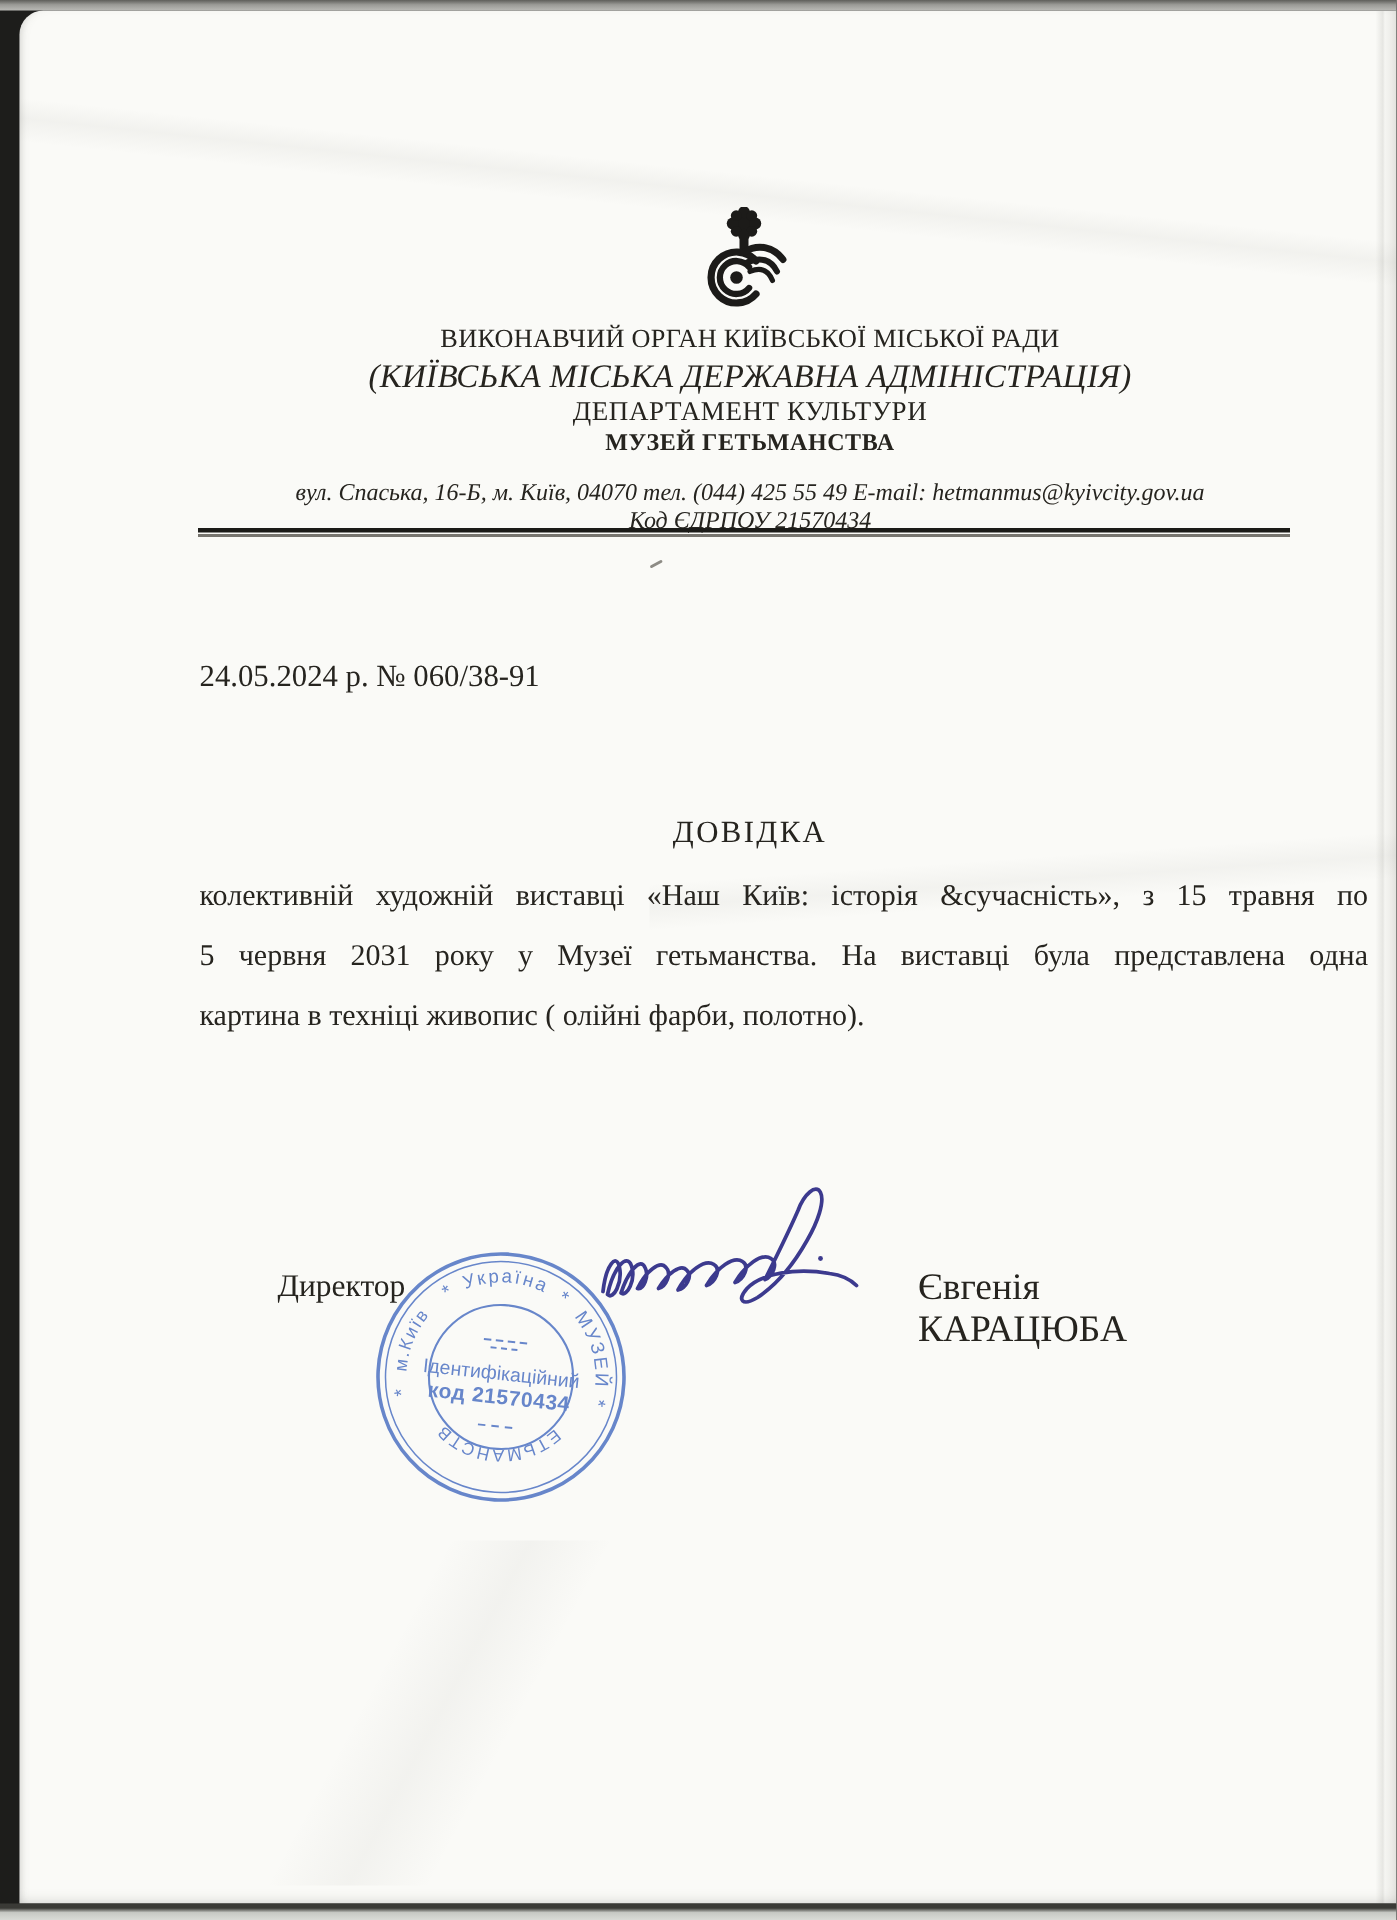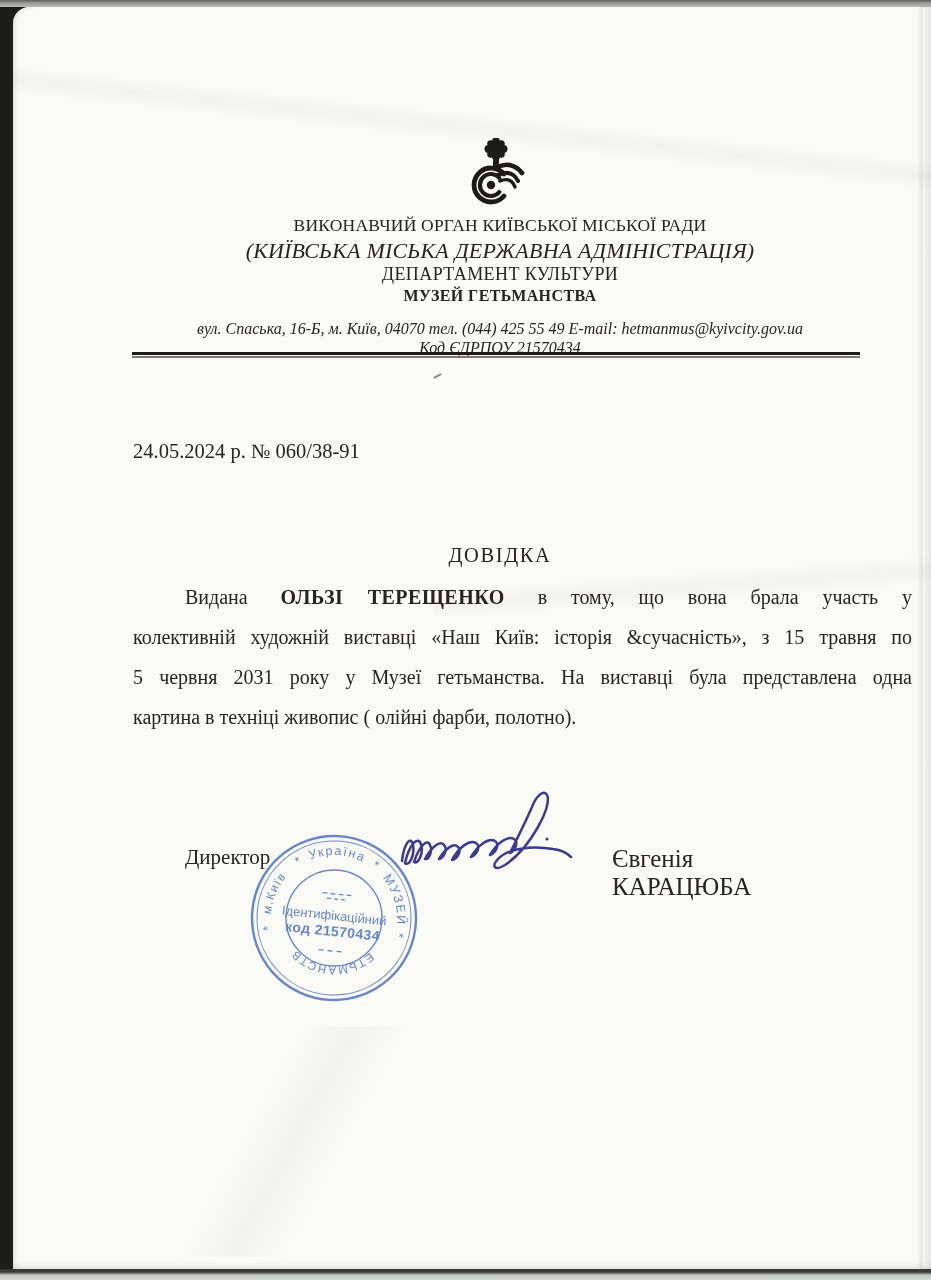--- a/index.html
+++ b/index.html
@@ -99,21 +99,20 @@
     <div class="hdr addr"><span>вул. Спаська, 16-Б, м. Київ, 04070 тел. (044) 425 55 49 E-mail: </span><span class="email">hetmanmus@kyivcity.gov.ua</span></div>
     <div class="hdr code">Код ЄДРПОУ 21570434</div>
     <div class="rule"></div>
     <div class="speck"></div>
 
     <div class="dateline">24.05.2024 р. № 060/38-91</div>
 
     <div class="doc-title">ДОВІДКА</div>
 
     <div class="para">
-      <div class="pline pline1"><span>Видана</span> <span class="person-name">ОЛЬЗІ ТЕРЕЩЕНКО</span> <span>в тому, що вона брала участь у</span></div>
       <div class="pline">колективній художній виставці «Наш Київ: історія &amp;сучасність», з 15 травня по</div>
       <div class="pline">5 червня 2031 року у Музеї гетьманства. На виставці була представлена одна</div>
       <div class="pline-last">картина в техніці живопис ( олійні фарби, полотно).</div>
     </div>
 
     <div class="director">Директор</div>
     <div class="signer">Євгенія КАРАЦЮБА</div>
 
     <svg class="stamp" viewBox="0 0 176 176">
       <defs>

